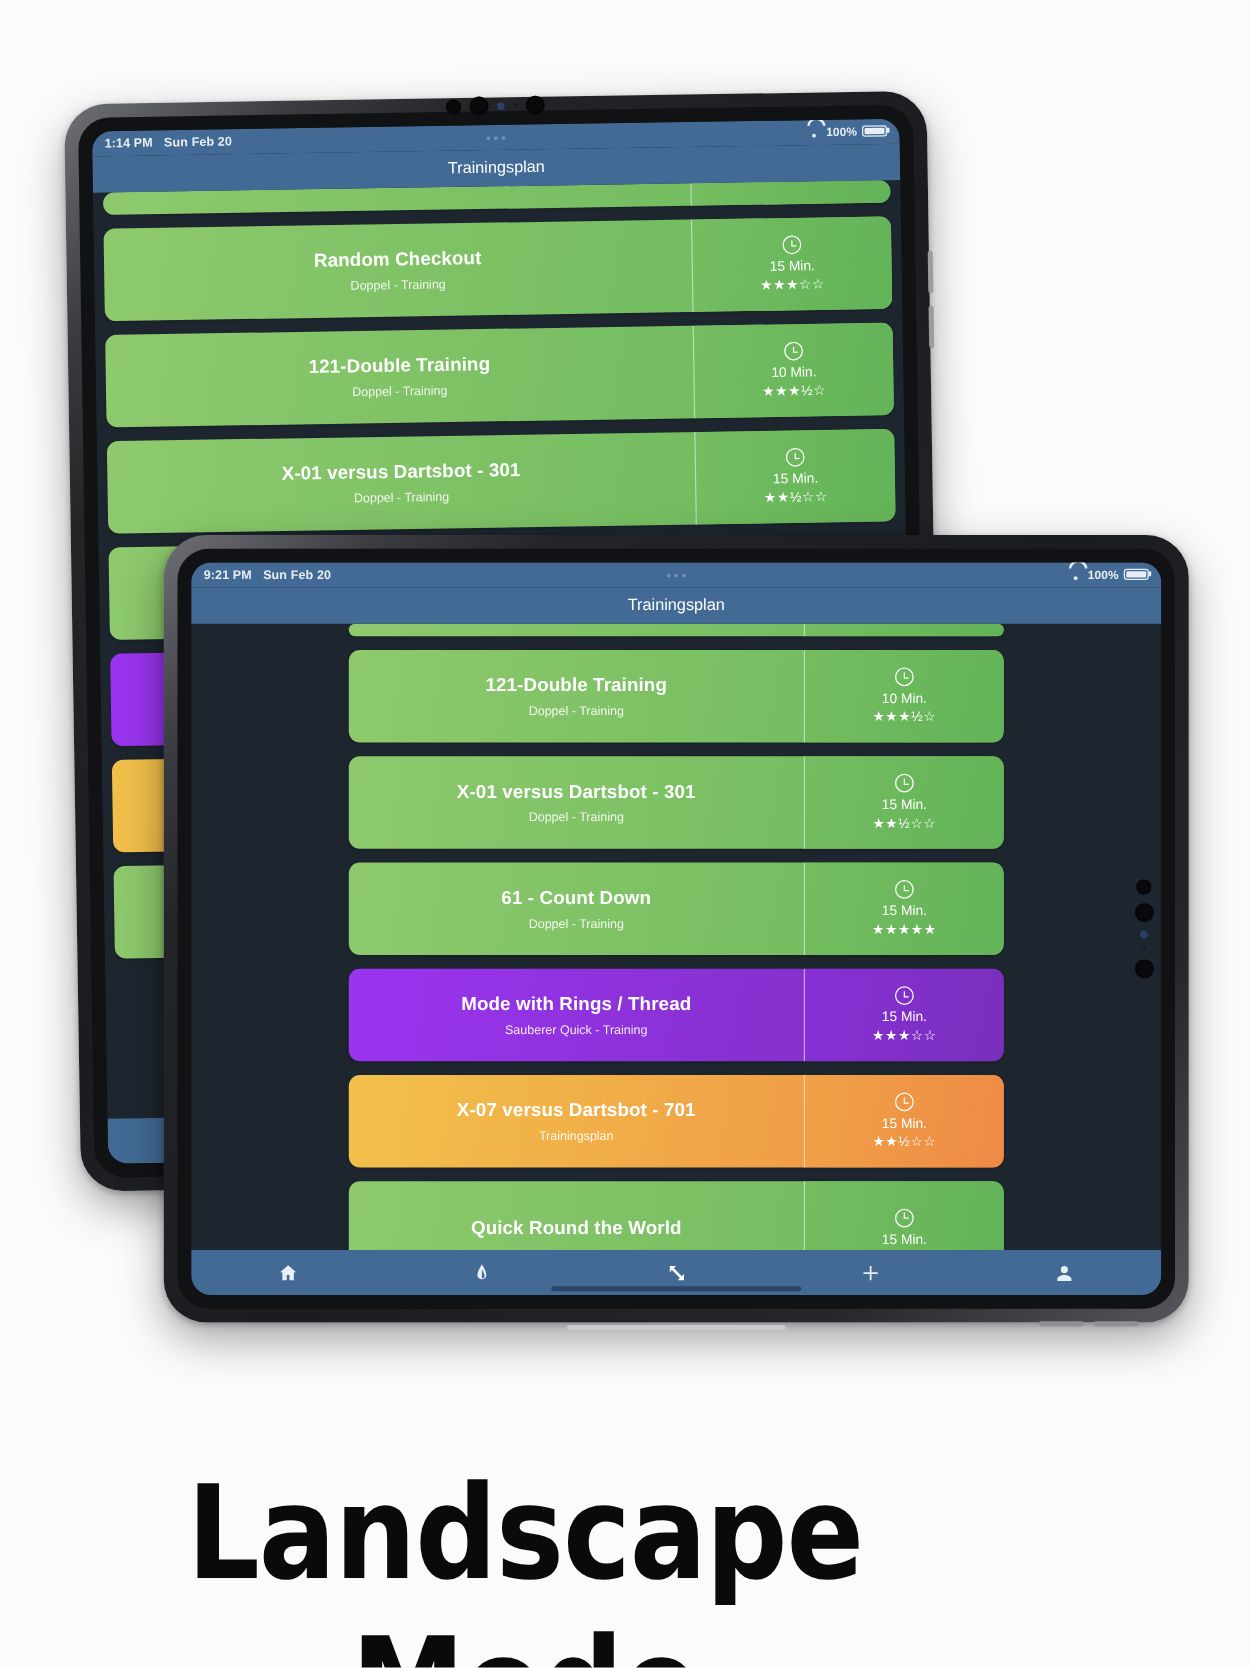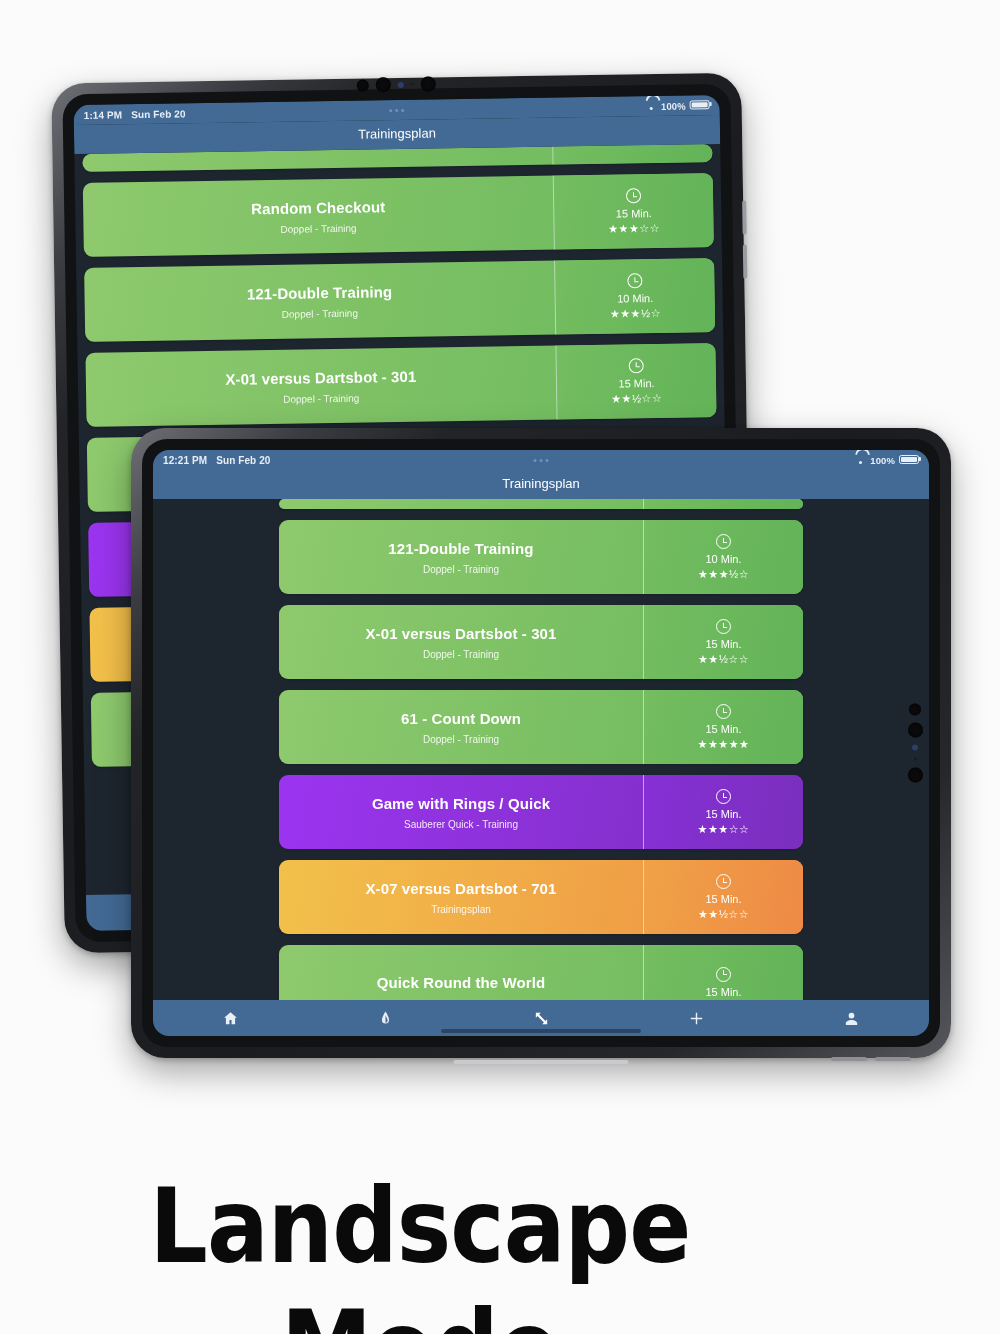--- a/index.html
+++ b/index.html
@@ -260,21 +260,21 @@
     </div>
     <span class="speaker" style="bottom:-3px; left:700px; width:36px;"></span>
     <span class="speaker" style="bottom:-3px; left:744px; width:36px;"></span>
     <div class="home-ind-outer"></div>
 
     <div class="inner">
       <div class="screen">
 
         <div class="statusbar">
           <div class="sb-left">
-            <span>12:21 PM</span>
+            <span>9:21 PM</span>
             <span>Sun Feb 20</span>
           </div>
           <div class="sb-center">
               <i></i>
               <i></i>
               <i></i>
             </div>
           <div class="sb-right">
             <span class="wifi"></span>
             <span>100%</span>
@@ -326,21 +326,21 @@
             </div>
             <div class="meta">
               <span class="clock-ic"></span>
               <span class="dur">15 Min.</span>
               <span class="stars">★★★★★</span>
             </div>
           </div>
 
           <div class="card g-purple">
             <div class="main">
-              <div class="title">Game with Rings / Quick</div>
+              <div class="title">Mode with Rings / Thread</div>
               <div class="subtitle">Sauberer Quick - Training</div>
             </div>
             <div class="meta">
               <span class="clock-ic"></span>
               <span class="dur">15 Min.</span>
               <span class="stars">★★★☆☆</span>
             </div>
           </div>
 
           <div class="card g-orange">

